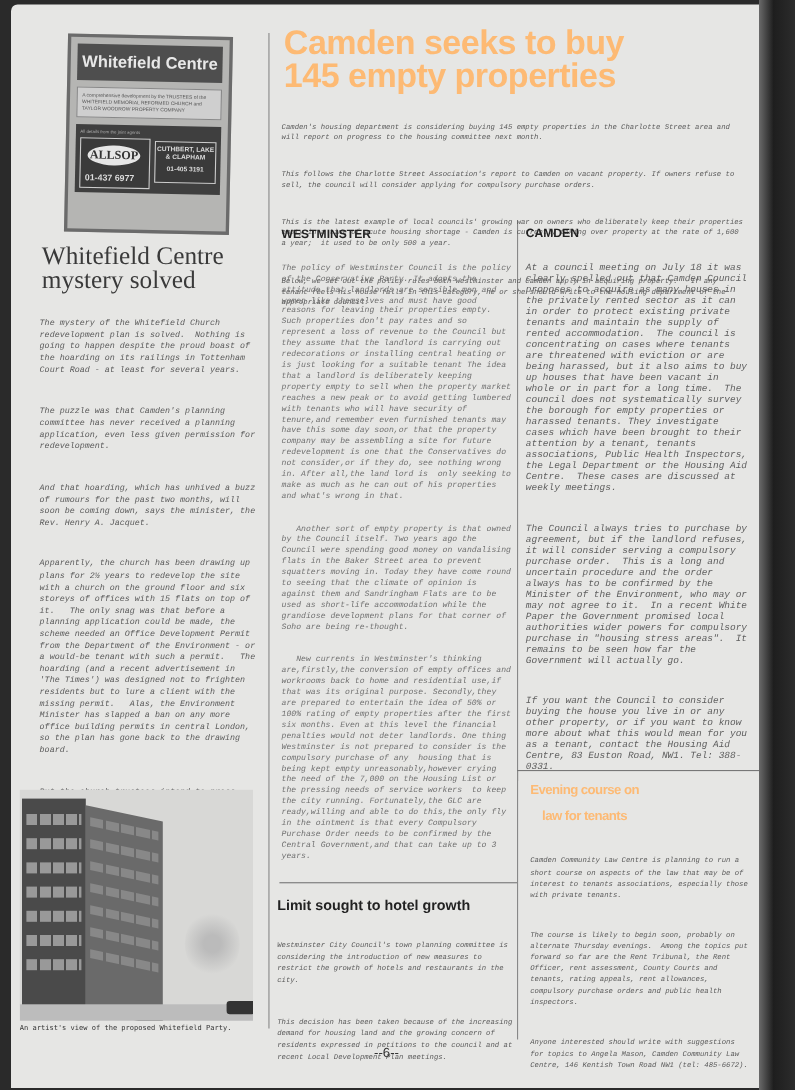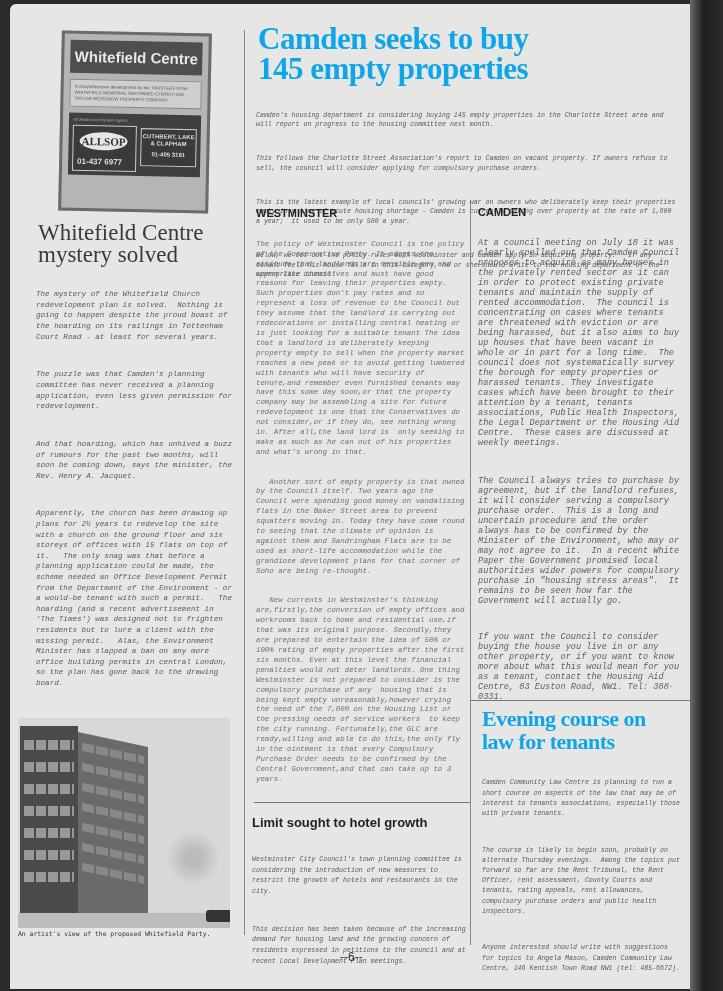--- a/index.html
+++ b/index.html
@@ -30,21 +30,21 @@
   .sign-top { background: #4e4e4e; color: #e8e8e8; font-family: "Liberation Sans", sans-serif; font-weight: bold; font-size: 15px; text-align: center; padding: 8px 2px; }
   .sign-mid { background: #cfcfcf; border: 1px solid #888; margin: 6px 0; padding: 4px; font-family: "Liberation Sans", sans-serif; font-size: 4.5px; line-height: 6px; color: #555; }
   .sign-bot { background: #3f3f3f; padding: 4px; height: 62px; box-sizing: border-box; position: relative; }
   .sign-bot .tiny { font-family: "Liberation Sans", sans-serif; font-size: 4px; color: #aaa; }
   .agent1 { position: absolute; left: 4px; top: 12px; width: 62px; height: 44px; border: 1px solid #ccc; background: #3a3a3a; }
   .allsop { position: absolute; left: 6px; top: 6px; width: 48px; height: 18px; border-radius: 50%; background: #e6e6e6; color: #333; font-family: "Liberation Serif", serif; font-weight: bold; font-size: 11px; text-align: center; line-height: 18px; }
   .agent1 .ph { position: absolute; left: 4px; bottom: 4px; color: #ddd; font-family: "Liberation Sans", sans-serif; font-size: 8px; font-weight: bold; }
   .agent2 { position: absolute; left: 72px; top: 14px; width: 56px; height: 38px; border: 1px solid #ccc; background: #3a3a3a; color: #ddd; font-family: "Liberation Sans", sans-serif; font-size: 6px; font-weight: bold; text-align: center; padding-top: 4px; box-sizing: border-box; line-height: 7px; }
 
   .h-serif { font-family: "Liberation Serif", serif; color: #3a3a3a; font-size: 23px; line-height: 22px; font-weight: normal; }
-  .h-black { font-family: Liberation Serif, serif; font-weight: bold; color: #0ea5e9; letter-spacing: -0.5px; }
+  .h-black { font-family: Liberation Sans, sans-serif; font-weight: bold; color: #fdba74; letter-spacing: -0.5px; }
   .h-sans { font-family: "Liberation Sans", sans-serif; color: #222; }
 
   
   .building { left: 18px; top: 718px; width: 212px; height: 210px; background: #d8d8d6; overflow: hidden; }
   .bldg-main { position: absolute; left: 2px; top: 8px; width: 58px; height: 192px; background: #4a4a4a; }
   .bldg-side { position: absolute; left: 60px; top: 14px; width: 70px; height: 186px; background: #6a6a6a; transform: skewY(12deg); transform-origin: left top; }
   .win-row { position: absolute; left: 4px; width: 50px; height: 10px; background: repeating-linear-gradient(to right, #999 0 10px, #4a4a4a 10px 12px); }
   .win-row2 { position: absolute; left: 4px; width: 62px; height: 8px; background: repeating-linear-gradient(to right, #888 0 12px, #6a6a6a 12px 14px); }
   .street { position: absolute; left: 0; top: 195px; width: 212px; height: 15px; background: #bcbcbc; }
   .tree { position: absolute; left: 150px; top: 110px; width: 50px; height: 60px; border-radius: 50%; background: radial-gradient(circle, #bbb 20%, transparent 70%); }
@@ -132,21 +132,21 @@
   <p style="margin:0">   New currents in Westminster's thinking are,firstly,the conversion of empty offices and workrooms back to home and residential use,if that was its original purpose. Secondly,they are prepared to entertain the idea of 50% or 100% rating of empty properties after the first six months. Even at this level the financial penalties would not deter landlords. One thing Westminster is not prepared to consider is the compulsory purchase of any  housing that is being kept empty unreasonably,however crying the need of the 7,000 on the Housing List or the pressing needs of service workers  to keep the city running. Fortunately,the GLC are ready,willing and able to do this,the only fly in the ointment is that every Compulsory Purchase Order needs to be confirmed by the Central Government,and that can take up to 3 years.</p>
 </div>
 
 <div class="abs h-sans" style="left:478px; top:206px; font-size:11px; font-weight:bold;">CAMDEN</div>
 <div class="abs tw" style="left:478px; top:218px; width:206px; font-size:8.6px; line-height:10px; color:#5e5e5e;">
   <p style="margin-bottom:8px">At a council meeting on July 18 it was clearly spelled out that Camden Council proposes to acquire as many houses in the privately rented sector as it can in order to protect existing private tenants and maintain the supply of rented accommodation.  The council is concentrating on cases where tenants are threatened with eviction or are being harassed, but it also aims to buy up houses that have been vacant in whole or in part for a long time.  The council does not systematically survey the borough for empty properties or harassed tenants. They investigate cases which have been brought to their attention by a tenant, tenants associations, Public Health Inspectors, the Legal Department or the Housing Aid Centre.  These cases are discussed at weekly meetings.</p>
   <p style="margin-bottom:6px">The Council always tries to purchase by agreement, but if the landlord refuses, it will consider serving a compulsory purchase order.  This is a long and uncertain procedure and the order always has to be confirmed by the Minister of the Environment, who may or may not agree to it.  In a recent White Paper the Government promised local authorities wider powers for compulsory purchase in "housing stress areas".  It remains to be seen how far the Government will actually go.</p>
   <p>If you want the Council to consider buying the house you live in or any other property, or if you want to know more about what this would mean for you as a tenant, contact the Housing Aid Centre, 83 Euston Road, NW1. Tel: 388-0331.</p>
 </div>
 
-<div class="abs h-black" style="left:482px; top:707px; font-size:22px; line-height:23px;">
+<div class="abs h-black" style="left:482px; top:707px; font-size:12px; line-height:23px;text-align:center;">
   <div>Evening course on</div>
   <div>law for tenants</div>
 </div>
 <div class="abs tw" style="left:482px; top:758px; width:200px; font-size:6.6px; line-height:10.2px;">
   <p>Camden Community Law Centre is planning to run a short course on aspects of the law that may be of interest to tenants associations, especially those with private tenants.</p>
   <p>The course is likely to begin soon, probably on alternate Thursday evenings.  Among the topics put forward so far are the Rent Tribunal, the Rent Officer, rent assessment, County Courts and tenants, rating appeals, rent allowances, compulsory purchase orders and public health inspectors.</p>
   <p>Anyone interested should write with suggestions for topics to Angela Mason, Camden Community Law Centre, 146 Kentish Town Road NW1 (tel: 485-6672).</p>
 </div>
 
 <div class="abs h-sans" style="left:252px; top:815px; font-size:13px; font-weight:bold;">Limit sought to hotel growth</div>

